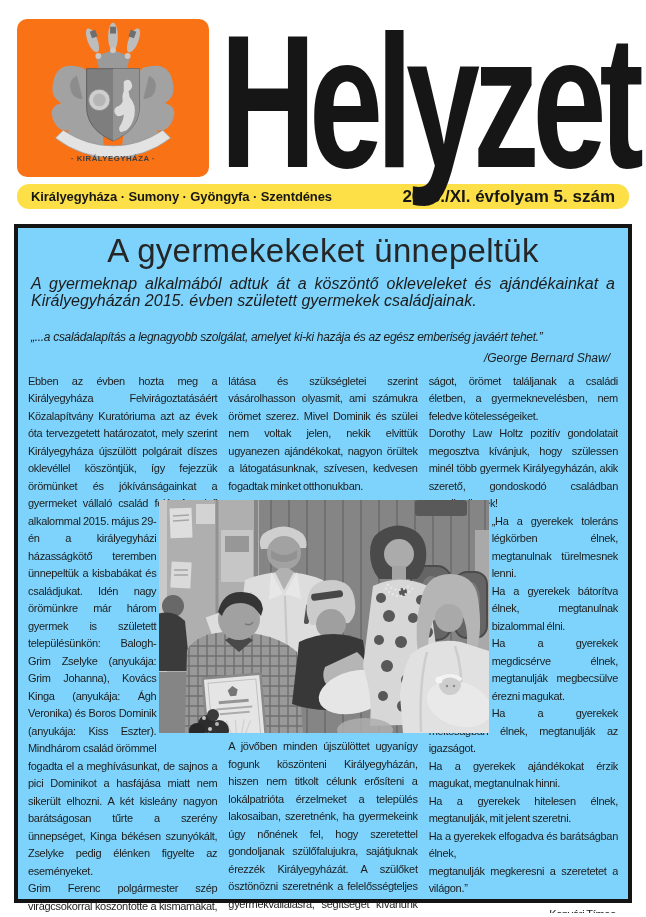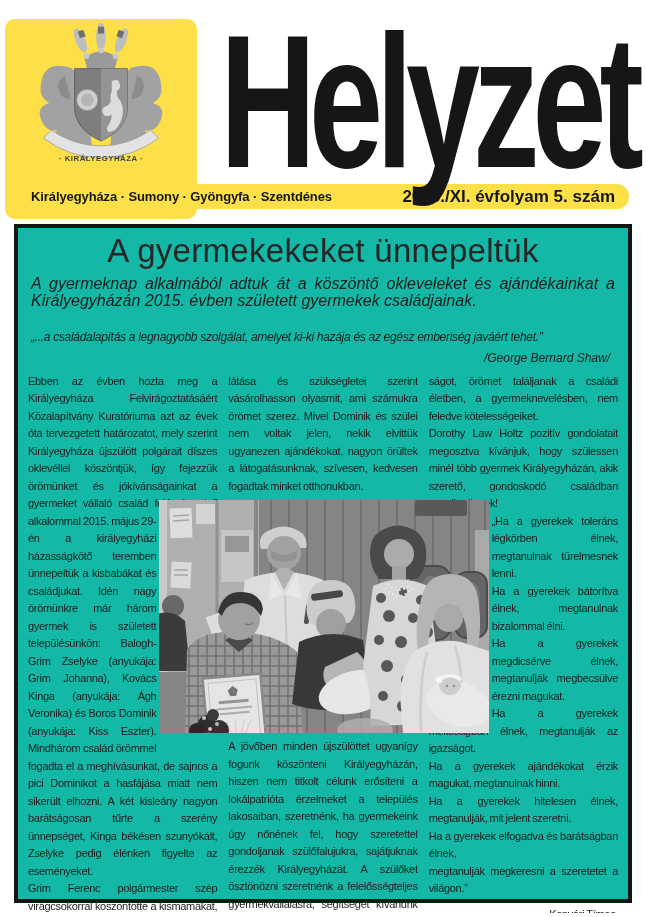--- a/index.html
+++ b/index.html
@@ -3,34 +3,34 @@
 <meta charset="utf-8">
 <style>
   html,body{margin:0;padding:0;background:#ffffff;}
   body{
     width:646px;height:917px;position:relative;overflow:hidden;
     font-family:"Liberation Sans",sans-serif;color:#1c1c1c;
     -webkit-font-smoothing:antialiased;
   }
   
   .masthead{position:absolute;left:0;top:0;width:646px;height:224px;}
-  .crest-box{position:absolute;left:5px;top:19px;width:192px;height:200px;
-    background:#fde047;border-radius:10px;}
+  .crest-box{position:absolute;left:17px;top:19px;width:192px;height:158px;
+    background:#f97316;border-radius:10px;}
   .crest-box svg{position:absolute;left:13px;top:3px;width:166px;height:152px;}
   .logo-wrap{position:absolute;left:220px;top:6px;width:427px;height:216px;z-index:2;overflow:visible;}
   .logo-text{display:inline-block;font-weight:bold;font-size:190px;line-height:1;
     letter-spacing:-10px;transform:scale(0.70,1);transform-origin:left top;color:#161616;white-space:nowrap;}
   .edition-bar{position:absolute;left:17px;top:184px;width:612px;height:25px;background:#fde047;
     border-radius:12px;z-index:1;display:flex;align-items:center;justify-content:space-between;
     box-sizing:border-box;padding:0 14px;font-weight:bold;}
   .towns{font-size:13px;letter-spacing:-0.1px;color:#161616;}
   .issue{font-size:17px;color:#161616;}
   
   .article-box{position:absolute;left:14px;top:224px;width:610px;height:671px;
-    border:4px solid #141414;background:#14b8a6;}
+    border:4px solid #141414;background:#7dd3fc;}
   .article-title{text-align:center;font-size:33px;font-weight:400;letter-spacing:0.3px;
     margin:6px 0 0;color:#262626;line-height:1.05;}
   .article-lead{font-style:italic;text-align:justify;margin:6px 13px 0;font-size:16px;line-height:17px;}
   .article-quote{font-style:italic;margin:20px 13px 0;font-size:12px;letter-spacing:-0.3px;line-height:17px;}
   .attrib{font-style:italic;text-align:right;margin:4px 18px 0;font-size:12px;line-height:17px;}
   
   .article-body{display:flex;gap:11px;margin:6px 10px 0;height:540px;overflow:hidden;text-align:justify;}
   .col{flex:1 1 0;font-size:11px;line-height:17.5px;letter-spacing:-0.3px;word-spacing:-0.6px;min-width:0;}
   .col p{margin:0;}
   .wrapR{float:right;width:61px;height:238px;}

